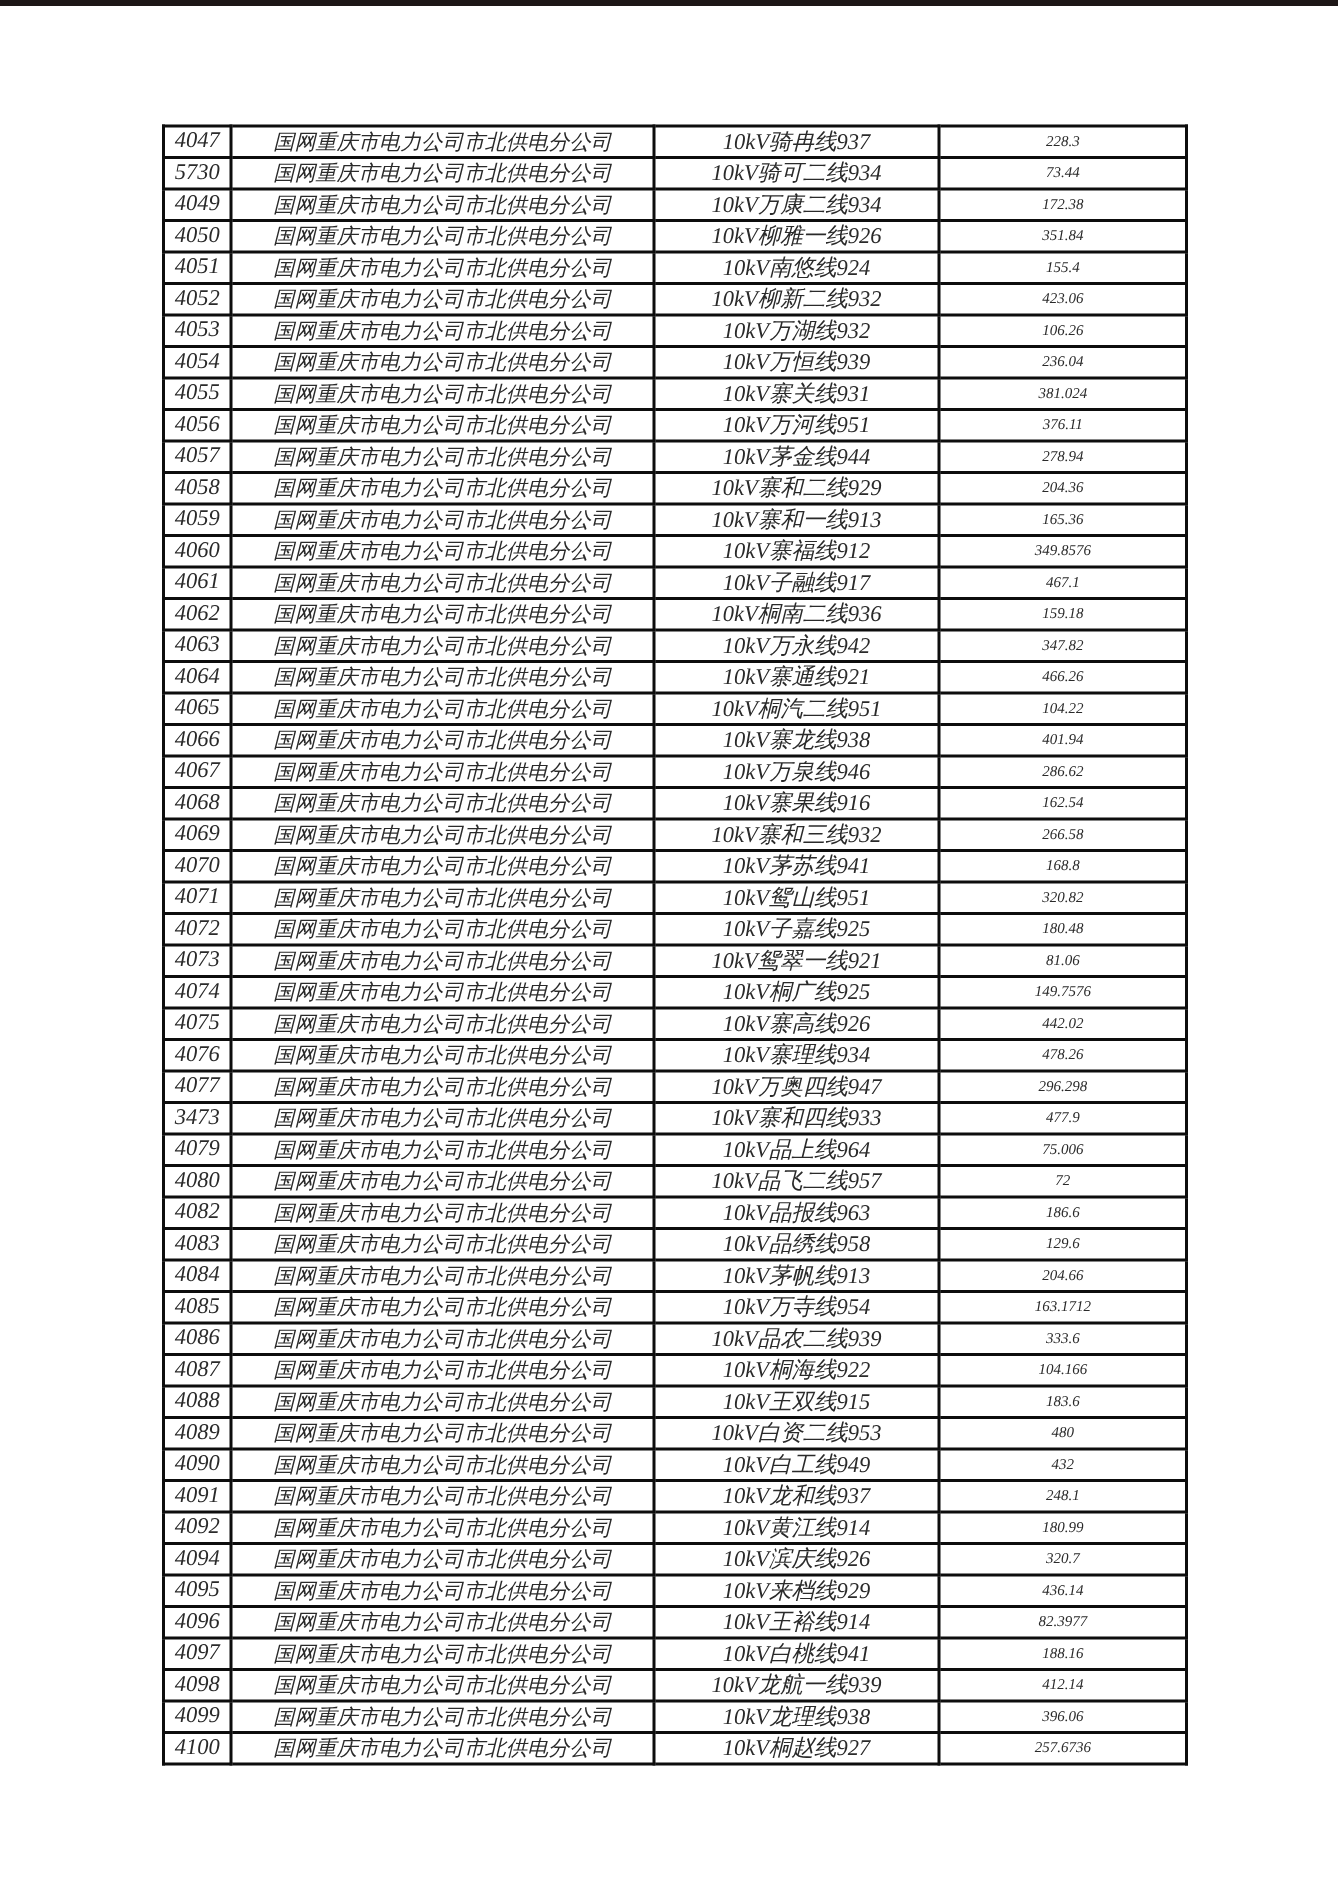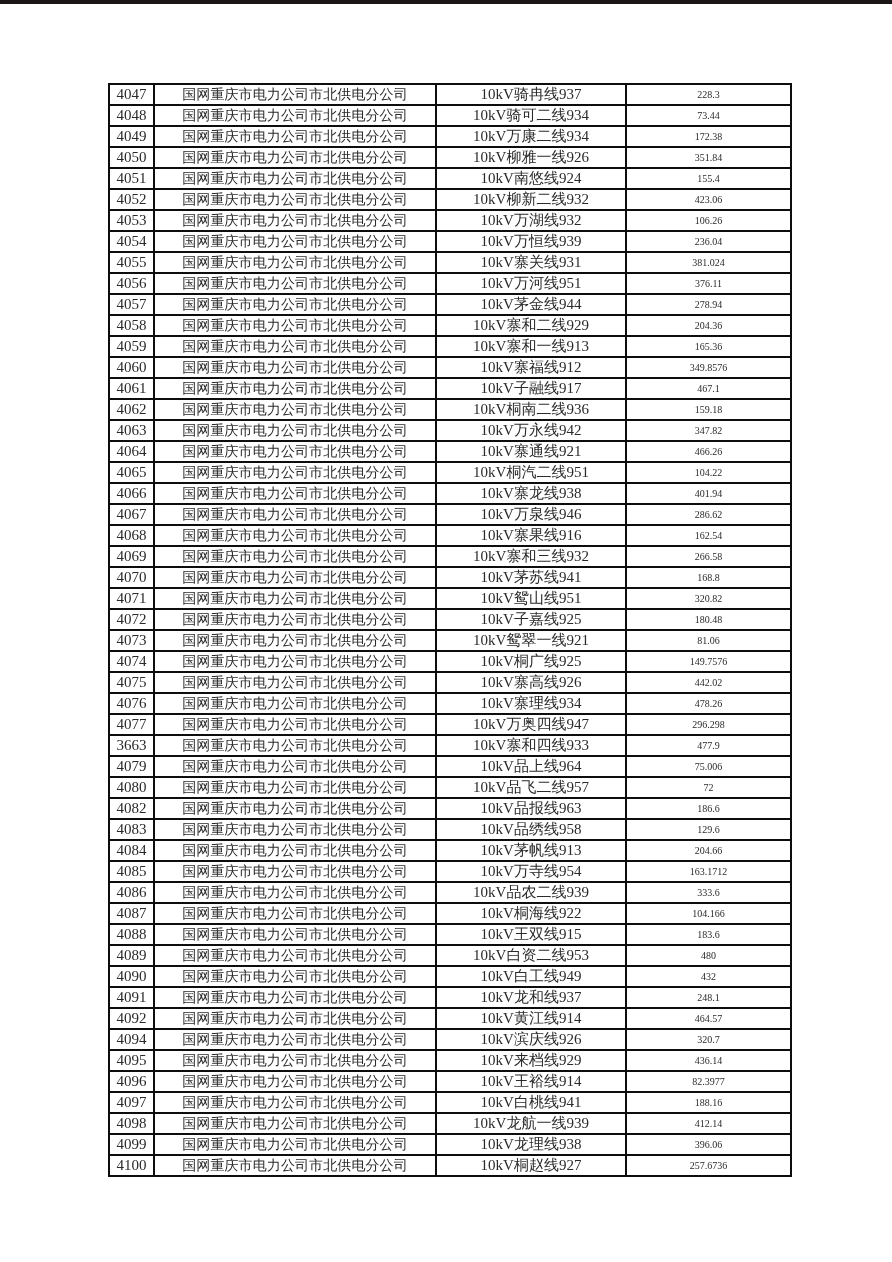--- a/index.html
+++ b/index.html
@@ -22,20 +22,21 @@
     width: 892px;
     height: 4px;
     background: #1d1616;
   }
   table.sheet {
     position: absolute;
     left: 108px;
     top: 83px;
     border-collapse: collapse;
     table-layout: fixed;
+    font-style: italic;
   }
   table.sheet td {
     border: 2px solid #0d0d0d;
     height: 18.3px;
     padding: 0;
     text-align: center;
     vertical-align: middle;
     color: #2a2a2a;
     white-space: nowrap;
     overflow: hidden;
@@ -59,21 +60,21 @@
     </colgroup>
     <tbody>
   <tr>
     <td class="col-id">4047</td>
     <td class="col-company">国网重庆市电力公司市北供电分公司</td>
     <td class="col-line">10kV骑冉线937</td>
     <td class="col-value">228.3</td>
   </tr>
 
   <tr>
-    <td class="col-id">4048</td>
+    <td class="col-id">5730</td>
     <td class="col-company">国网重庆市电力公司市北供电分公司</td>
     <td class="col-line">10kV骑可二线934</td>
     <td class="col-value">73.44</td>
   </tr>
 
   <tr>
     <td class="col-id">4049</td>
     <td class="col-company">国网重庆市电力公司市北供电分公司</td>
     <td class="col-line">10kV万康二线934</td>
     <td class="col-value">172.38</td>
@@ -269,21 +270,21 @@
   </tr>
 
   <tr>
     <td class="col-id">4077</td>
     <td class="col-company">国网重庆市电力公司市北供电分公司</td>
     <td class="col-line">10kV万奥四线947</td>
     <td class="col-value">296.298</td>
   </tr>
 
   <tr>
-    <td class="col-id">3663</td>
+    <td class="col-id">3473</td>
     <td class="col-company">国网重庆市电力公司市北供电分公司</td>
     <td class="col-line">10kV寨和四线933</td>
     <td class="col-value">477.9</td>
   </tr>
 
   <tr>
     <td class="col-id">4079</td>
     <td class="col-company">国网重庆市电力公司市北供电分公司</td>
     <td class="col-line">10kV品上线964</td>
     <td class="col-value">75.006</td>
@@ -364,21 +365,21 @@
     <td class="col-id">4091</td>
     <td class="col-company">国网重庆市电力公司市北供电分公司</td>
     <td class="col-line">10kV龙和线937</td>
     <td class="col-value">248.1</td>
   </tr>
 
   <tr>
     <td class="col-id">4092</td>
     <td class="col-company">国网重庆市电力公司市北供电分公司</td>
     <td class="col-line">10kV黄江线914</td>
-    <td class="col-value">464.57</td>
+    <td class="col-value">180.99</td>
   </tr>
 
 
   <tr>
     <td class="col-id">4094</td>
     <td class="col-company">国网重庆市电力公司市北供电分公司</td>
     <td class="col-line">10kV滨庆线926</td>
     <td class="col-value">320.7</td>
   </tr>
 

